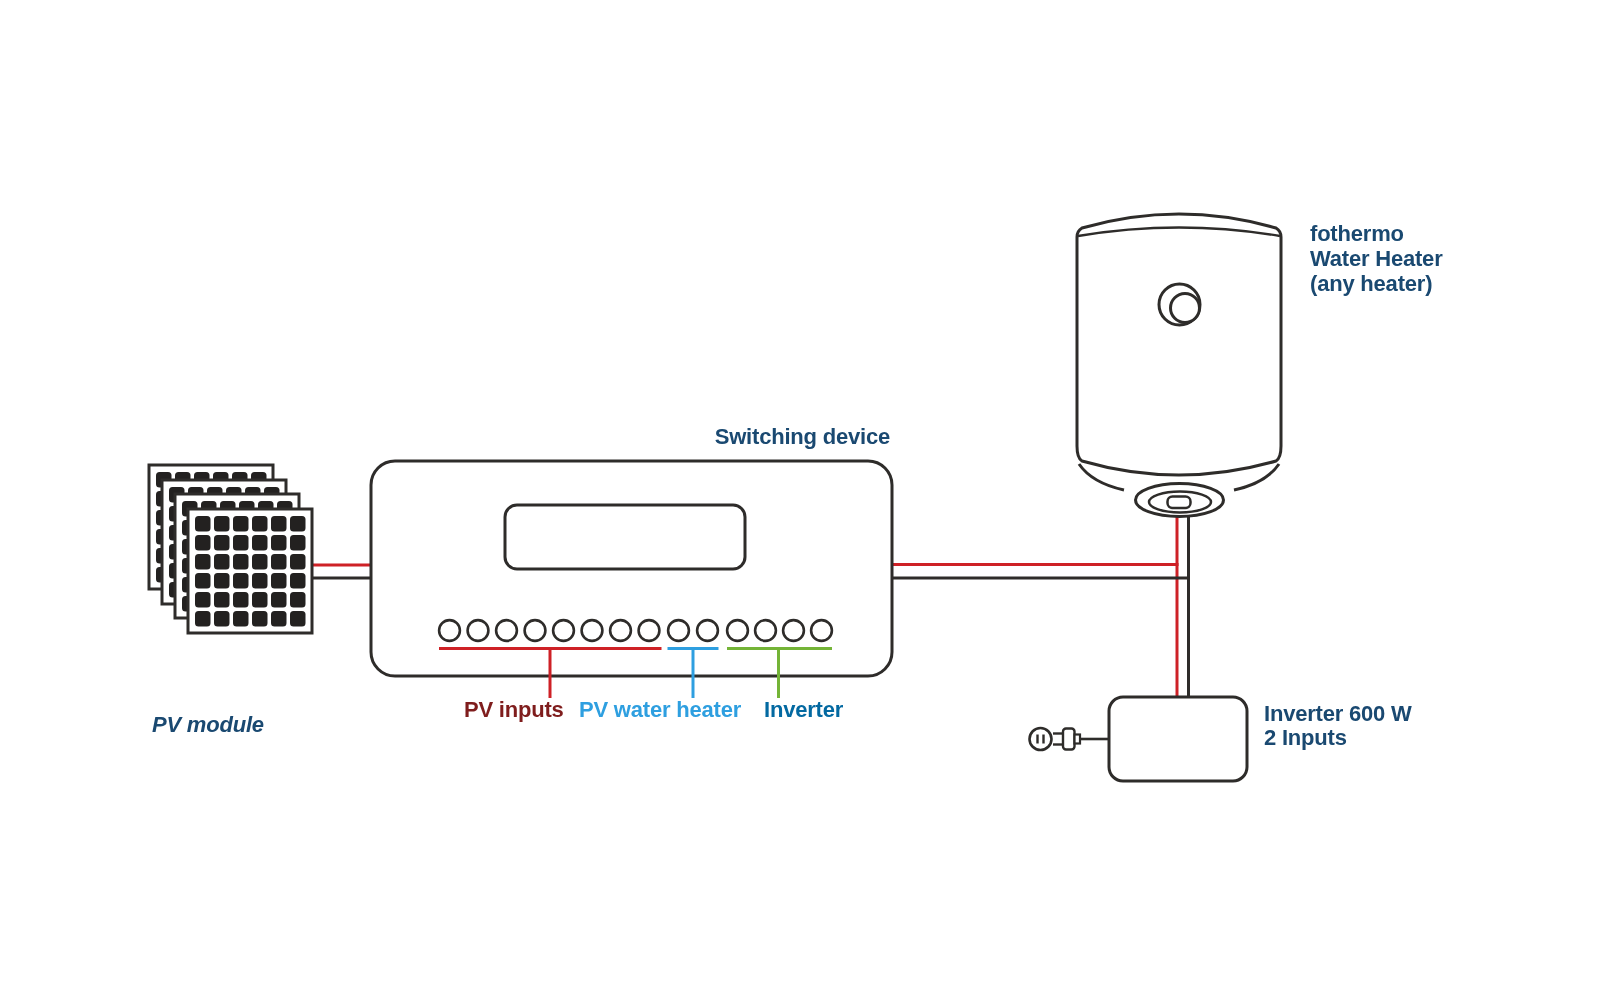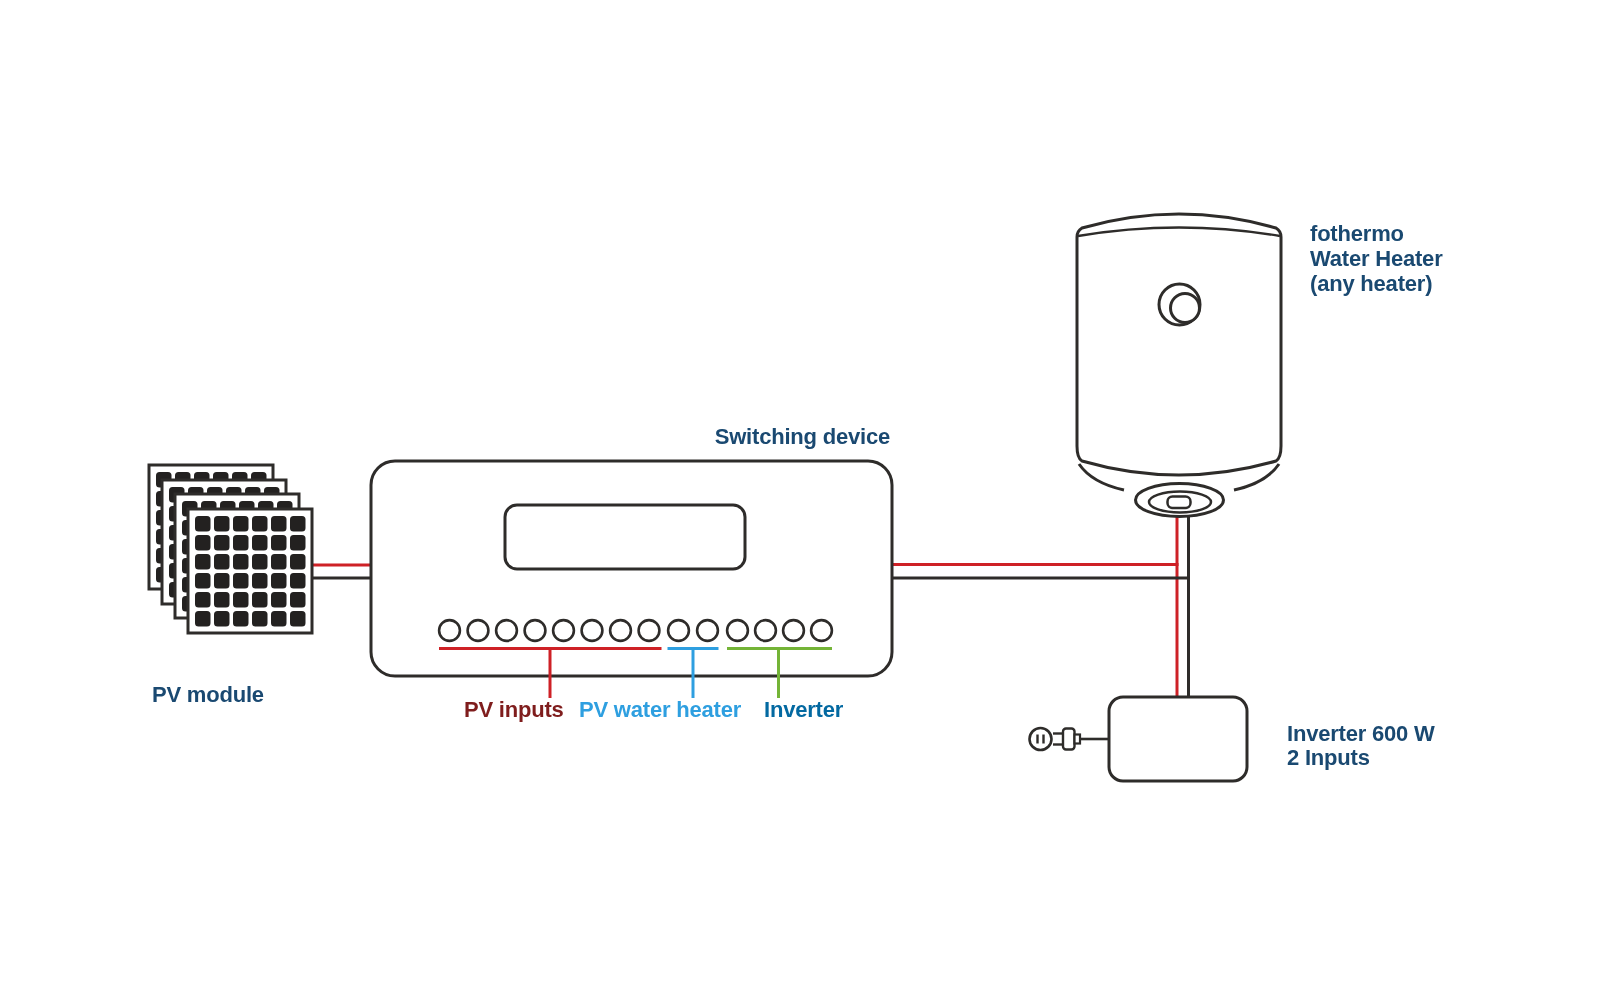--- a/index.html
+++ b/index.html
@@ -6,26 +6,26 @@
   #canvas {
     position:relative; width:1600px; height:1000px; background:#ffffff;
     overflow:hidden; font-family:"Liberation Sans","DejaVu Sans",sans-serif;
   }
   #diagram-svg { position:absolute; left:0; top:0; }
   .lbl {
     position:absolute; font-weight:600; font-size:22px; line-height:25px;
     color:#1a4971; white-space:nowrap; letter-spacing:-0.2px;
   }
   #lbl-switching       { top:424px; right:710px; }
-  #lbl-pv-module       { top:682px; left:152px; }
+  #lbl-pv-module       { top:712px; left:152px;font-style:italic; }
   #lbl-pv-inputs       { top:697px; left:464px;  color:#7f1d1d; }
   #lbl-pv-water-heater { top:697px; left:579px;  color:#2e9fe0;text-align:right; }
   #lbl-inverter-group  { top:697px; left:764px;  color:#0369a1; }
   #lbl-water-heater    { top:221px; left:1310px; }
-  #lbl-inverter        { top:722px; left:1264px; line-height:24px;margin-left:23px; }
+  #lbl-inverter        { top:702px; left:1264px; line-height:24px; }
 </style>
 </head>
 <body>
 
 <div id="canvas">
 
   <svg id="diagram-svg" width="1600" height="1000" viewBox="0 0 1600 1000">
     <defs>
       <g id="pv-panel">
         <rect x="0" y="0" width="124" height="124" fill="#ffffff" stroke="#2e2c2a" stroke-width="3"></rect>

